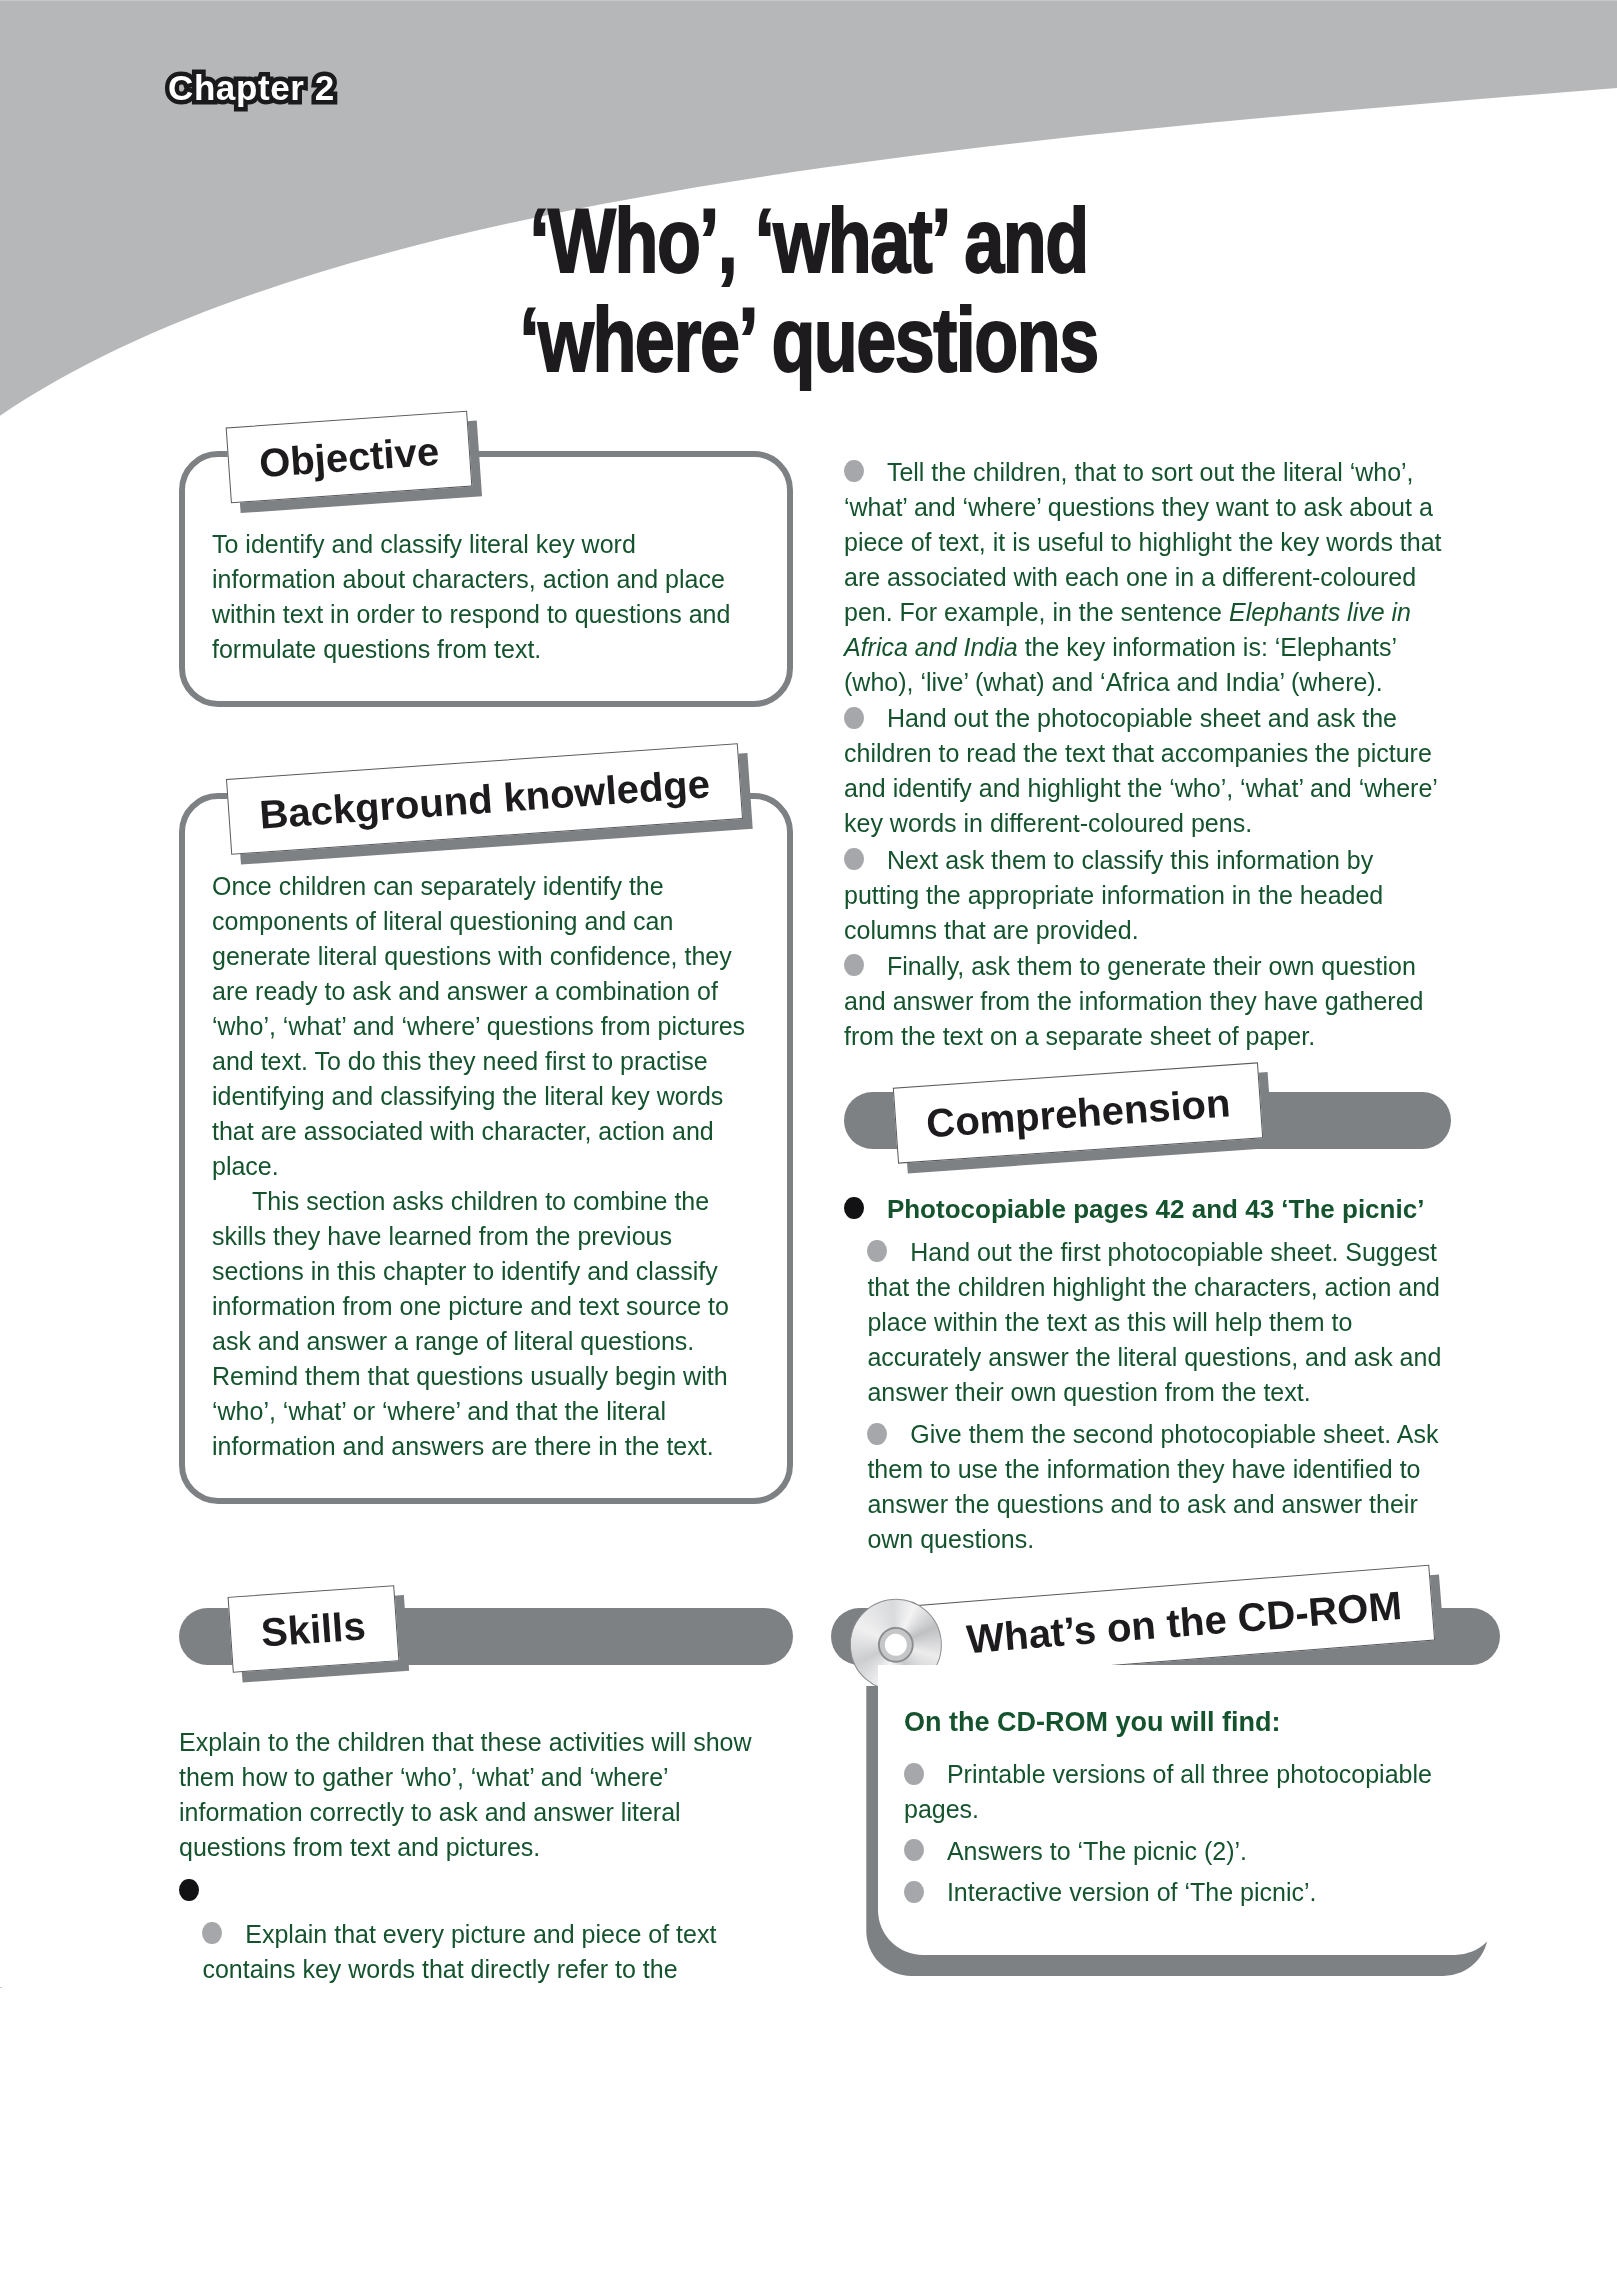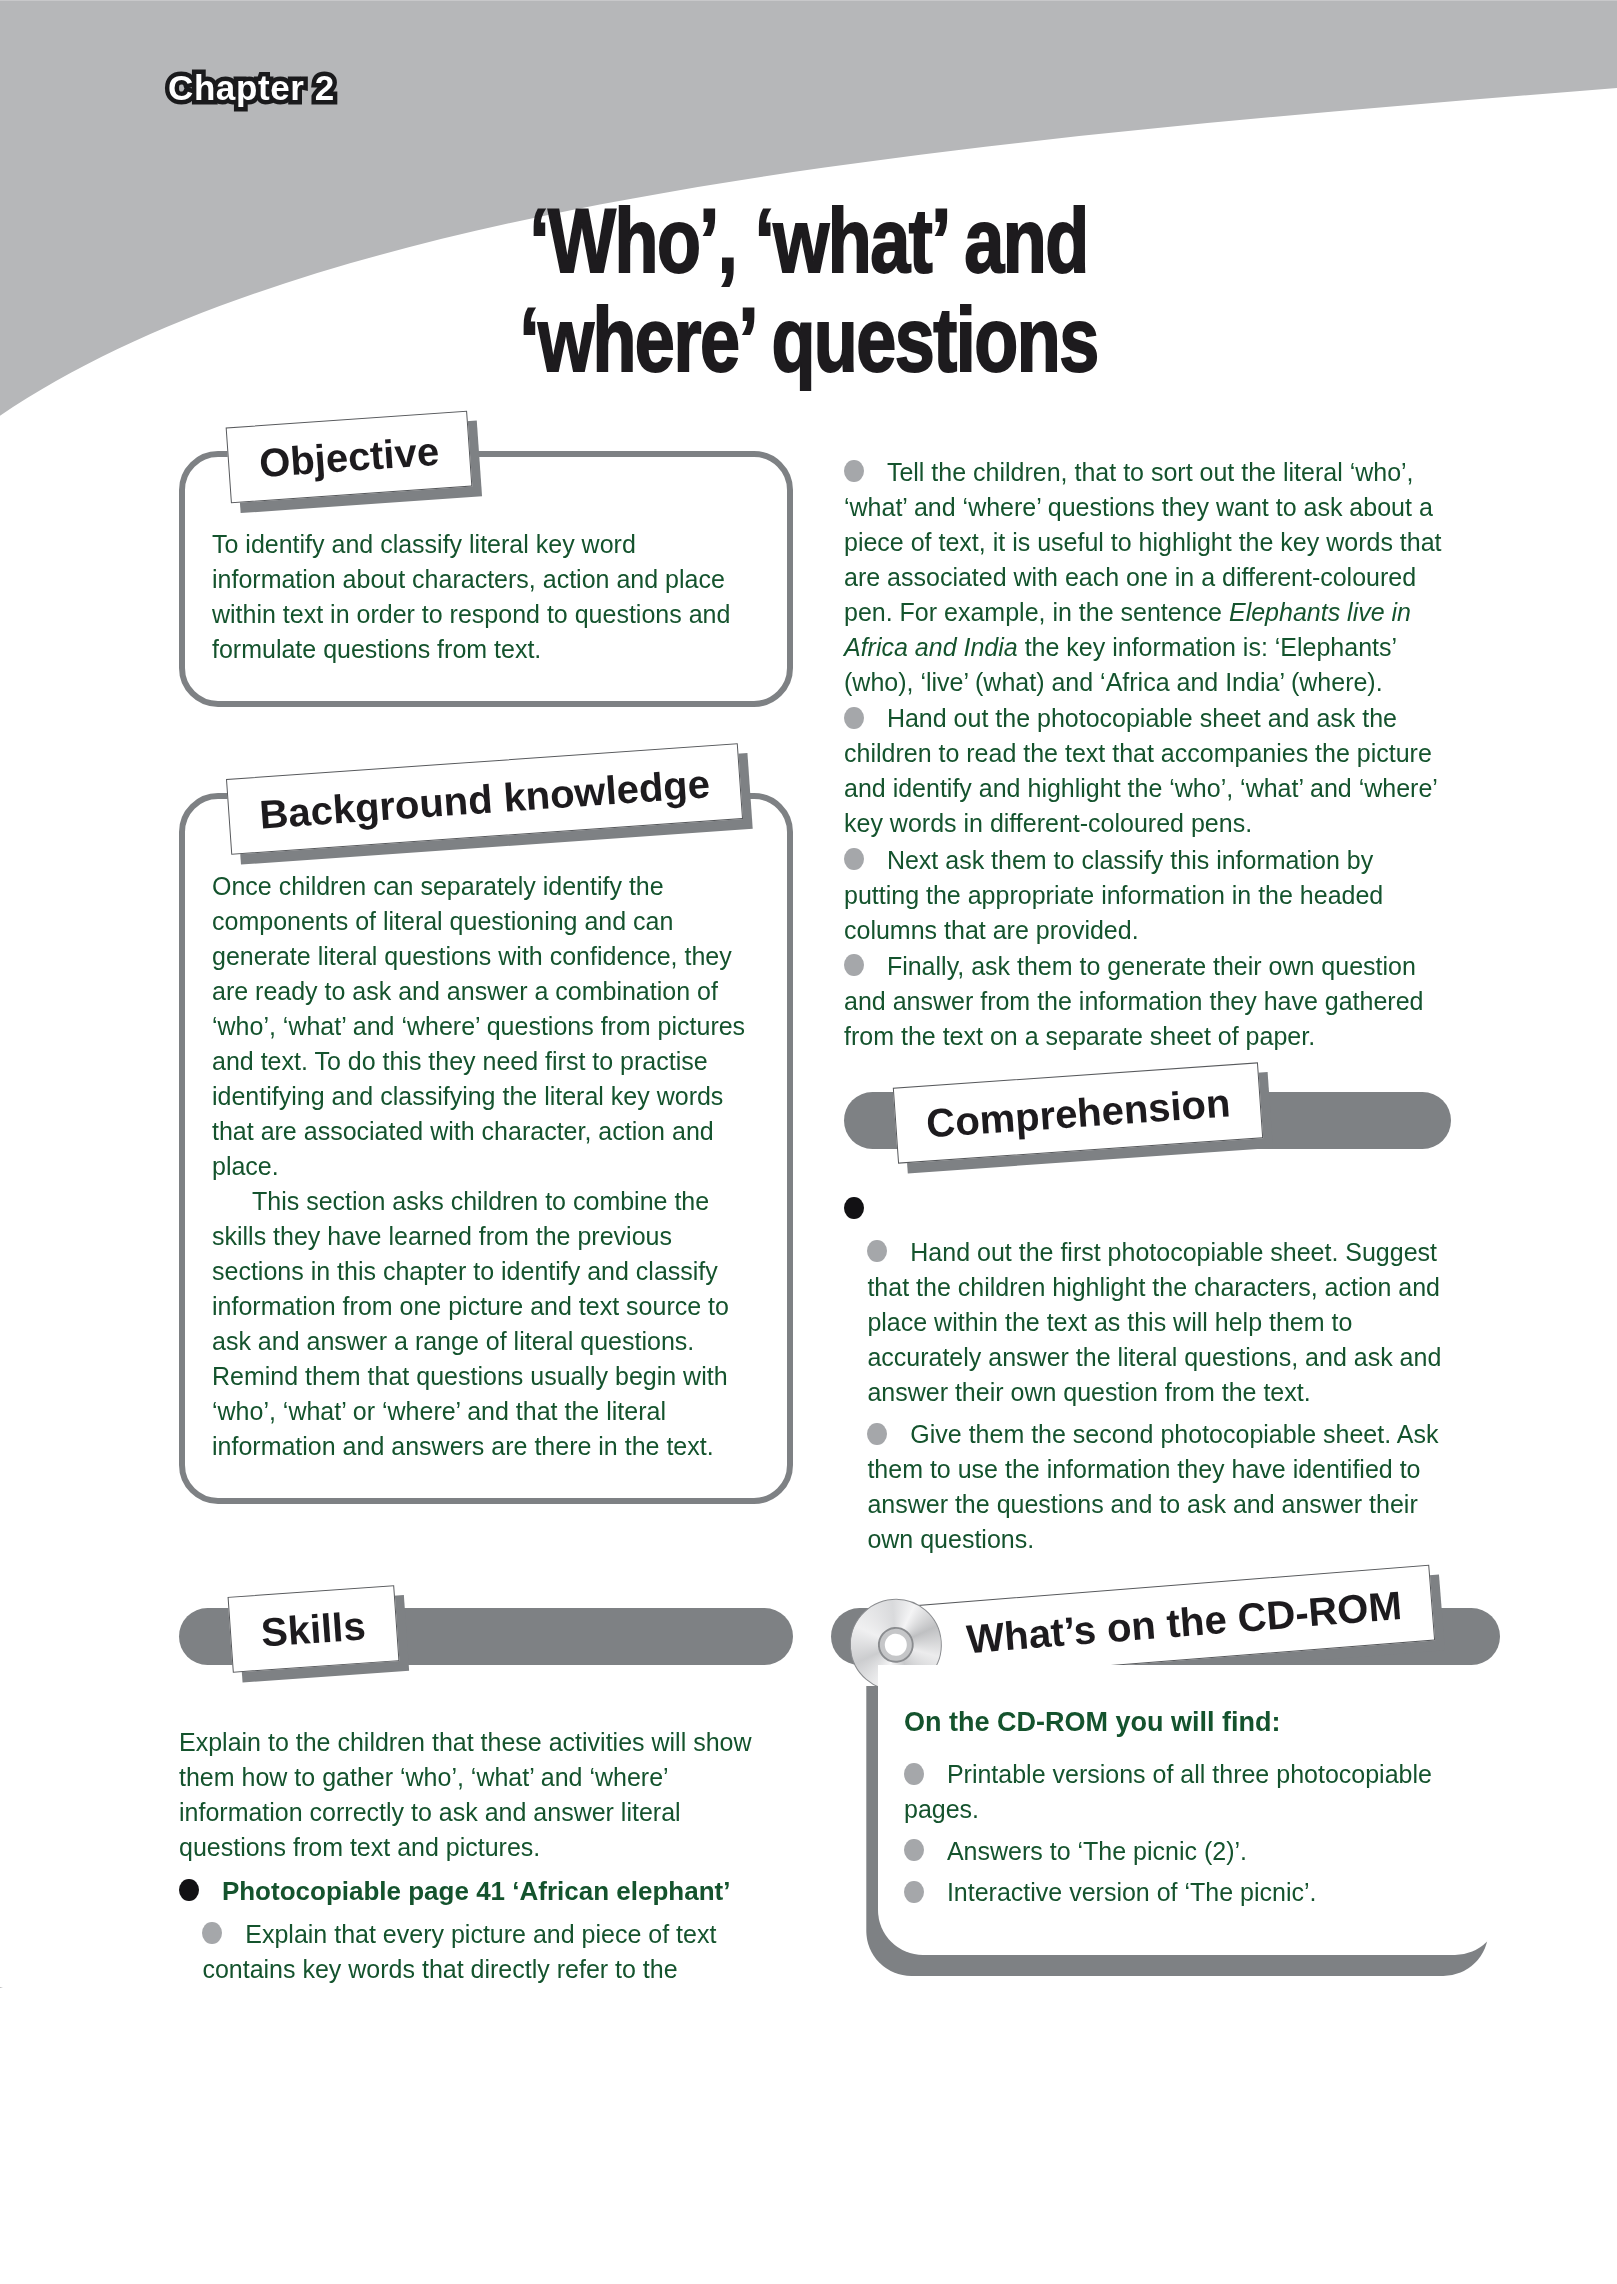--- a/index.html
+++ b/index.html
@@ -118,21 +118,21 @@
 
     <div class="bar">
       <div class="tab">
         <span>Skills</span>
       </div>
     </div>
 
     <div class="text-block">
       <p class="body">Explain to the children that these activities will show them how to gather ‘who’, ‘what’ and ‘where’ information correctly to ask and answer literal questions from text and pictures.</p>
       <p class="body bullet-line">
-        <span class="blt black"></span><b>Photocopiable page 41 ‘African elephant’</b>
+        <span class="blt black"></span>
       </p>
       <div class="subblock">
         <p class="body">
           <span class="blt gray"></span><span>Explain that every picture and piece of text contains key words that directly refer to the characters, objects, actions or place.</span>
         </p>
       </div>
     </div>
   </div>
 
   <div class="col col-right">
@@ -150,21 +150,21 @@
       <span class="blt gray"></span><span>Finally, ask them to generate their own question and answer from the information they have gathered from the text on a separate sheet of paper.</span>
     </p>
 
     <div class="bar">
       <div class="tab">
         <span>Comprehension</span>
       </div>
     </div>
 
     <p class="body bullet-line">
-      <span class="blt black"></span>
+      <span class="blt black"></span><b>Photocopiable pages 42 and 43 ‘The picnic’</b>
     </p>
     <div class="subblock">
       <p class="body">
         <span class="blt gray"></span><span>Hand out the first photocopiable sheet. Suggest that the children highlight the characters, action and place within the text as this will help them to accurately answer the literal questions, and ask and answer their own question from the text.</span>
       </p>
     </div>
     <div class="subblock">
       <p class="body">
         <span class="blt gray"></span><span>Give them the second photocopiable sheet. Ask them to use the information they have identified to answer the questions and to ask and answer their own questions.</span>
       </p>

